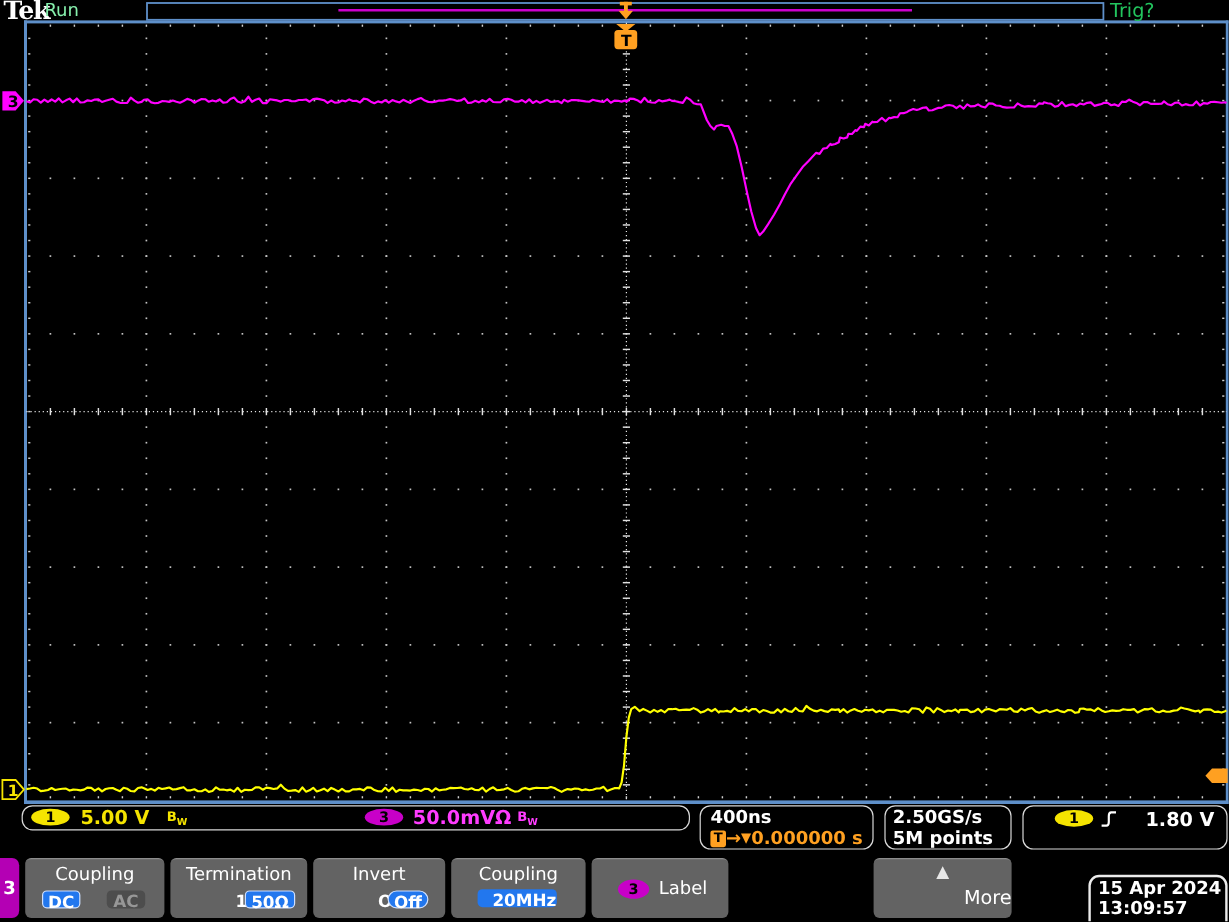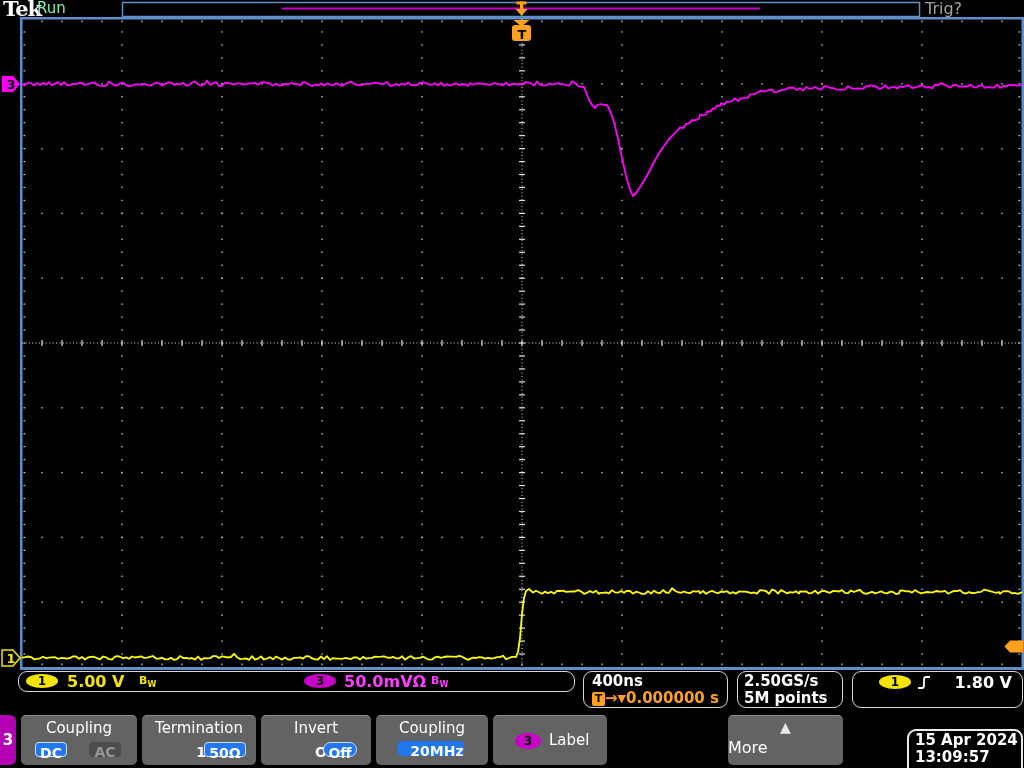--- a/index.html
+++ b/index.html
@@ -4,21 +4,21 @@
 <style>
   html,body{margin:0;padding:0;background:#000;}
   body{font-family:"DejaVu Sans","Liberation Sans",sans-serif;}
   #screen{position:relative;width:1024px;height:768px;background:#000;overflow:hidden;}
   .abs{position:absolute;}
   svg{display:block;}
   
   .tek-logo{left:3px;top:-4px;font-family:"DejaVu Serif","Liberation Serif",serif;
             font-weight:bold;font-size:21px;color:#fff;letter-spacing:-1px;}
   .run-status{left:37px;top:-1px;font-size:15px;color:#86efac;}
-  .trig-status{left:925px;top:-1px;font-size:16px;color:#a3a3a3;}
+  .trig-status{left:925px;top:-1px;font-size:16px;color:#22c55e;}
   
   .robox{position:absolute;border:1.5px solid #d8d8d8;border-radius:9px;background:#000;box-sizing:border-box;}
   .badge{position:absolute;border-radius:50%;color:#000;font-weight:bold;font-size:12px;
          display:flex;align-items:center;justify-content:center;}
   .badge.yellow{background:#f5e400;}
   .badge.magenta{background:#c800c8;color:#000;}
   .yellow-t{color:#f5e400;}
   .magenta-t{color:#ff3cff;}
   .white-t{color:#fff;}
   .orange-t{color:#ffa021;}
@@ -1229,21 +1229,21 @@
     <span class="opt blue" style="left:22px;top:25px;width:66px;border:none;padding-left:12px;">20MHz</span>
   </div>
 
   <div class="menu-btn" style="left:493px;width:114px;">
     <span class="mini-badge" style="left:22px;top:17px;width:26px;height:16px;">3</span>
     <span class="abs" style="left:56px;top:15px;font-size:15px;color:#fff;">Label</span>
   </div>
 
   <div class="menu-btn" style="left:728px;width:115px;">
     <div class="abs" style="left:0;right:0;top:3px;text-align:center;font-size:14px;color:#e8e8e8;">▲</div>
-    <div class="abs" style="left:0;right:0;top:22px;text-align:left;font-size:16px;color:#fff;">More</div>
+    <div class="abs" style="left:0;right:0;top:22px;text-align:right;font-size:16px;color:#fff;">More</div>
   </div>
 
   <div class="datetime">
     <div>15 Apr 2024</div>
     <div>13:09:57</div>
   </div>
 
 </div>
 
 </body></html>

